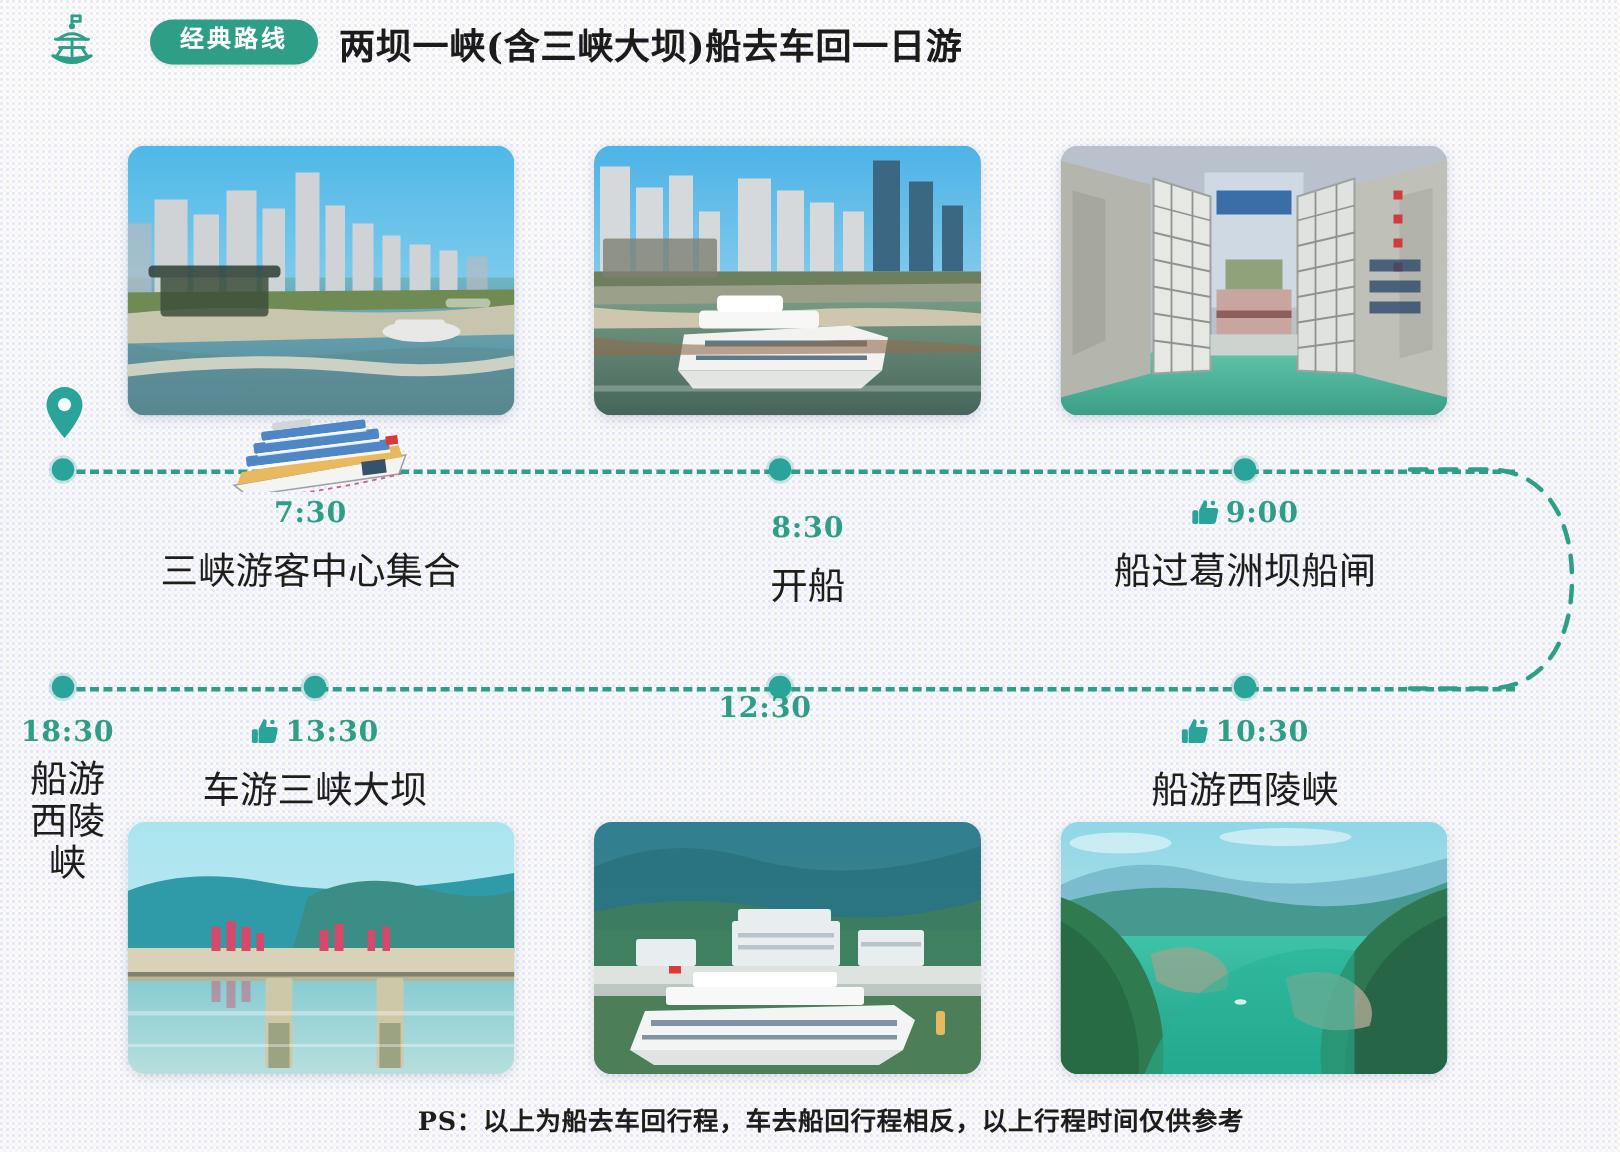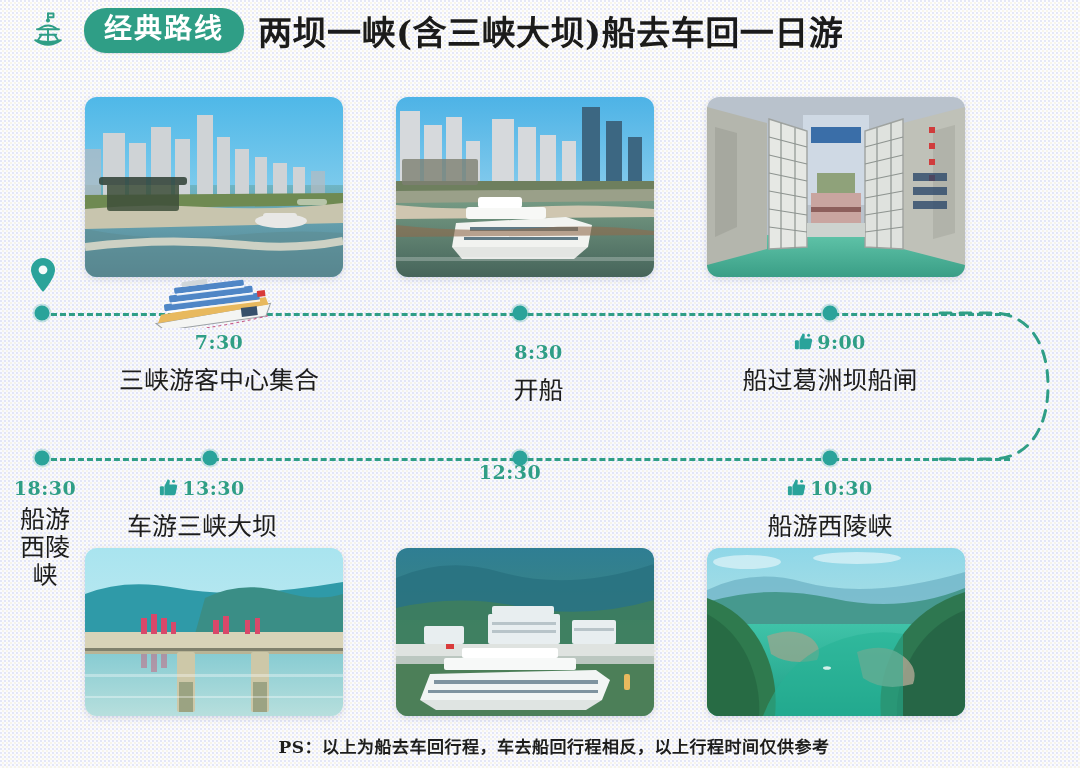--- a/index.html
+++ b/index.html
@@ -15,26 +15,27 @@
       radial-gradient(circle at 1px 1px, rgba(150,160,215,0.22) 0.9px, transparent 1.1px) 0 0/4px 4px,
       radial-gradient(circle at 1px 1px, rgba(225,215,140,0.18) 0.9px, transparent 1.1px) 2px 2px/4px 4px,
       linear-gradient(180deg,#fdfdff 0%,#f8f9ff 45%,#fbfbff 100%);
   }
 
   
   .header{position:absolute;left:26px;top:6px;display:flex;align-items:center;gap:14px;}
   .ship-icon{width:44px;height:44px;flex:0 0 44px;display:block;}
   .badge{
     background:#2f9e86;color:#ffffff;border-radius:22px;
-    padding:5px 20px 7px;font-size:28px;font-weight:bold;letter-spacing:2px;
-    font-family:Liberation Serif, serif;line-height:1.15;
+    padding:5px 20px 7px;font-size:16px;font-weight:bold;letter-spacing:2px;
+    font-family:Liberation Mono, monospace;line-height:1.15;
     box-shadow:0 1px 2px rgba(0,0,0,0.10);
+    margin-left:16px;
   }
   .title{
-    color:#1b1b1b;font-size:34px;font-weight:bold;letter-spacing:0.5px;
+    color:#1b1b1b;font-size:24px;font-weight:bold;letter-spacing:0.5px;
     font-family:"DejaVu Serif","Liberation Serif",serif;white-space:nowrap;
   }
 
   
   .photo{position:absolute;border-radius:12px;overflow:hidden;
          box-shadow:0 2px 7px rgba(60,70,110,0.17);}
   .photo svg{display:block;width:100%;height:100%;}
 
   
   .dashline{position:absolute;height:0;border-top:3px dashed #2f9e86;}
@@ -294,21 +295,21 @@
     </g>
   </svg>
 
   <div class="stop" style="left:420px;top:340px;width:237px;">
     <div class="timerow">
       <span class="time">8:30</span>
     </div>
     <div class="stopname">开船</div>
   </div>
 
-  <div class="stop" style="left:105px;top:330px;width:228px;">
+  <div class="stop" style="left:105px;top:330px;width:204px;">
     <div class="timerow">
       <span class="time">7:30</span>
     </div>
     <div class="stopname">三峡游客中心集合</div>
   </div>
 
   <div class="stop" style="left:730px;top:330px;width:200px;">
     <div class="timerow">
       <svg class="thumb" viewBox="0 0 20 20">
         <path d="M5.4 8.2 L8.6 1.6 C9.9 1.3 10.9 2.1 10.8 3.4 L10.4 6.6 L16.4 6.6 C17.6 6.6 18.4 7.6 18.1 8.7 L16.7 15.5 C16.5 16.6 15.6 17.3 14.5 17.3 L5.4 17.3 Z" fill="#2aa39a"></path>
@@ -326,21 +327,21 @@
   <div class="node" style="left:520px;top:458px;"></div>
   <div class="node" style="left:830px;top:458px;"></div>
 
   <div class="stop narrow" style="left:12px;top:476px;width:66px;">
     <div class="timerow">
       <span class="time">18:30</span>
     </div>
     <div class="stopname">船游西陵峡</div>
   </div>
 
-  <div class="stop" style="left:110px;top:476px;width:184px;">
+  <div class="stop" style="left:110px;top:476px;width:200px;">
     <div class="timerow">
       <svg class="thumb" viewBox="0 0 20 20">
         <path d="M5.4 8.2 L8.6 1.6 C9.9 1.3 10.9 2.1 10.8 3.4 L10.4 6.6 L16.4 6.6 C17.6 6.6 18.4 7.6 18.1 8.7 L16.7 15.5 C16.5 16.6 15.6 17.3 14.5 17.3 L5.4 17.3 Z" fill="#2aa39a"></path>
         <rect x="0.9" y="8.2" width="4" height="9.1" rx="1.1" fill="#2aa39a"></rect>
         <circle cx="14.6" cy="3.3" r="1.5" fill="#2aa39a"></circle>
       </svg>
       <span class="time">13:30</span>
     </div>
     <div class="stopname">车游三峡大坝</div>
   </div>

